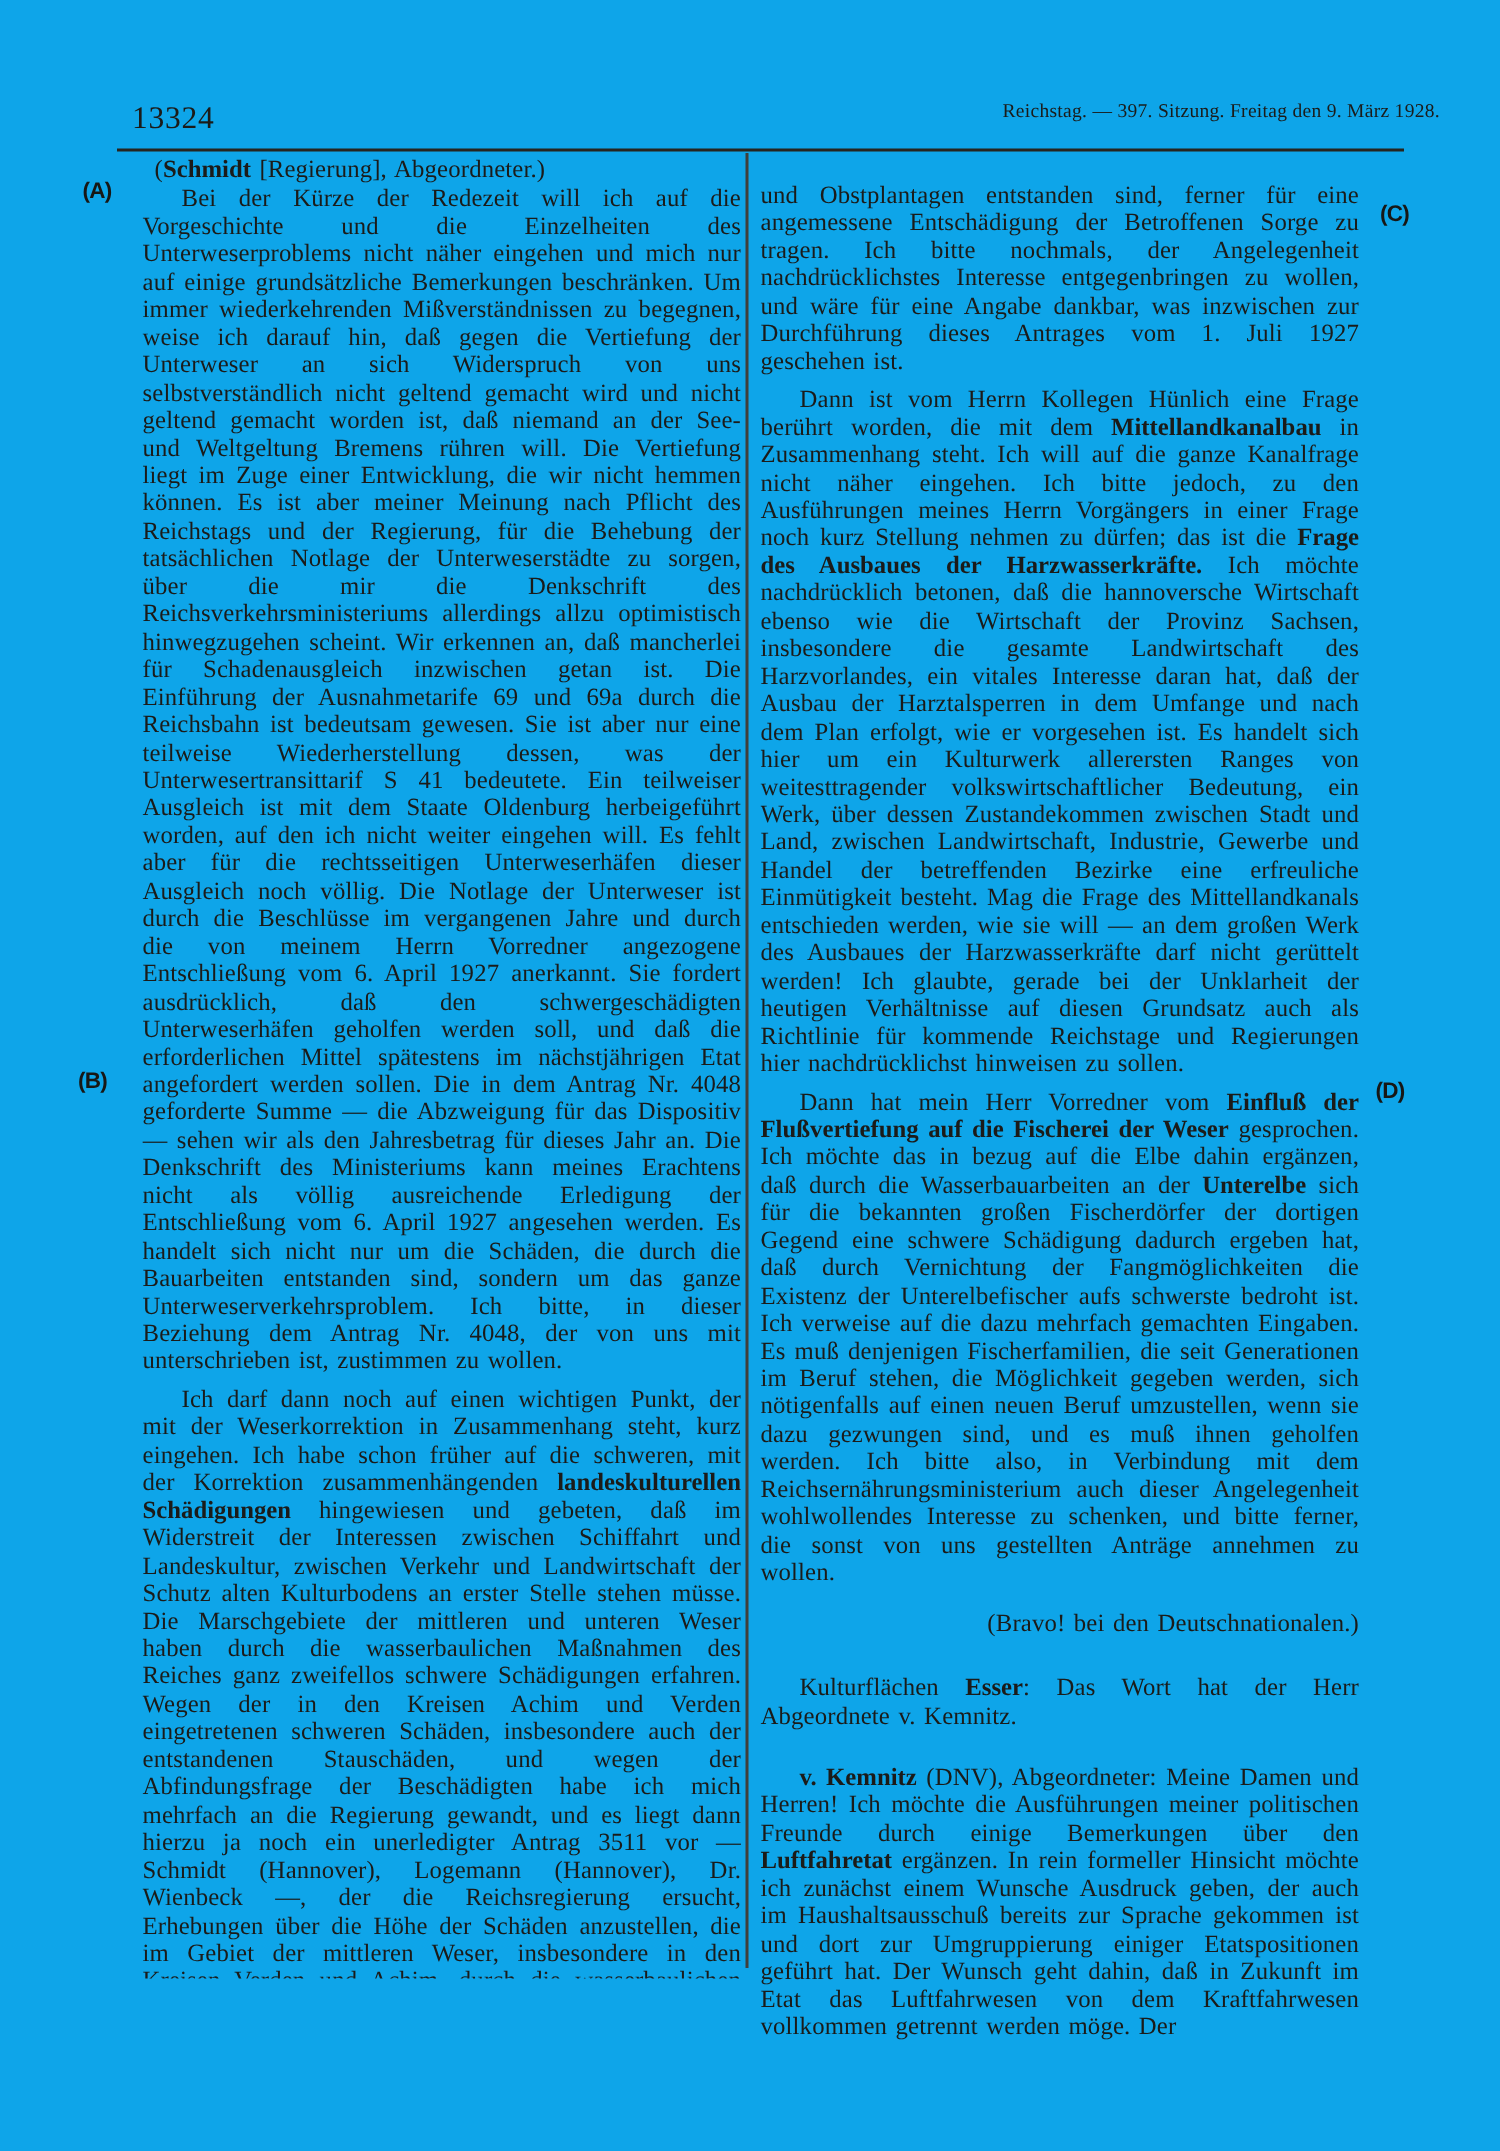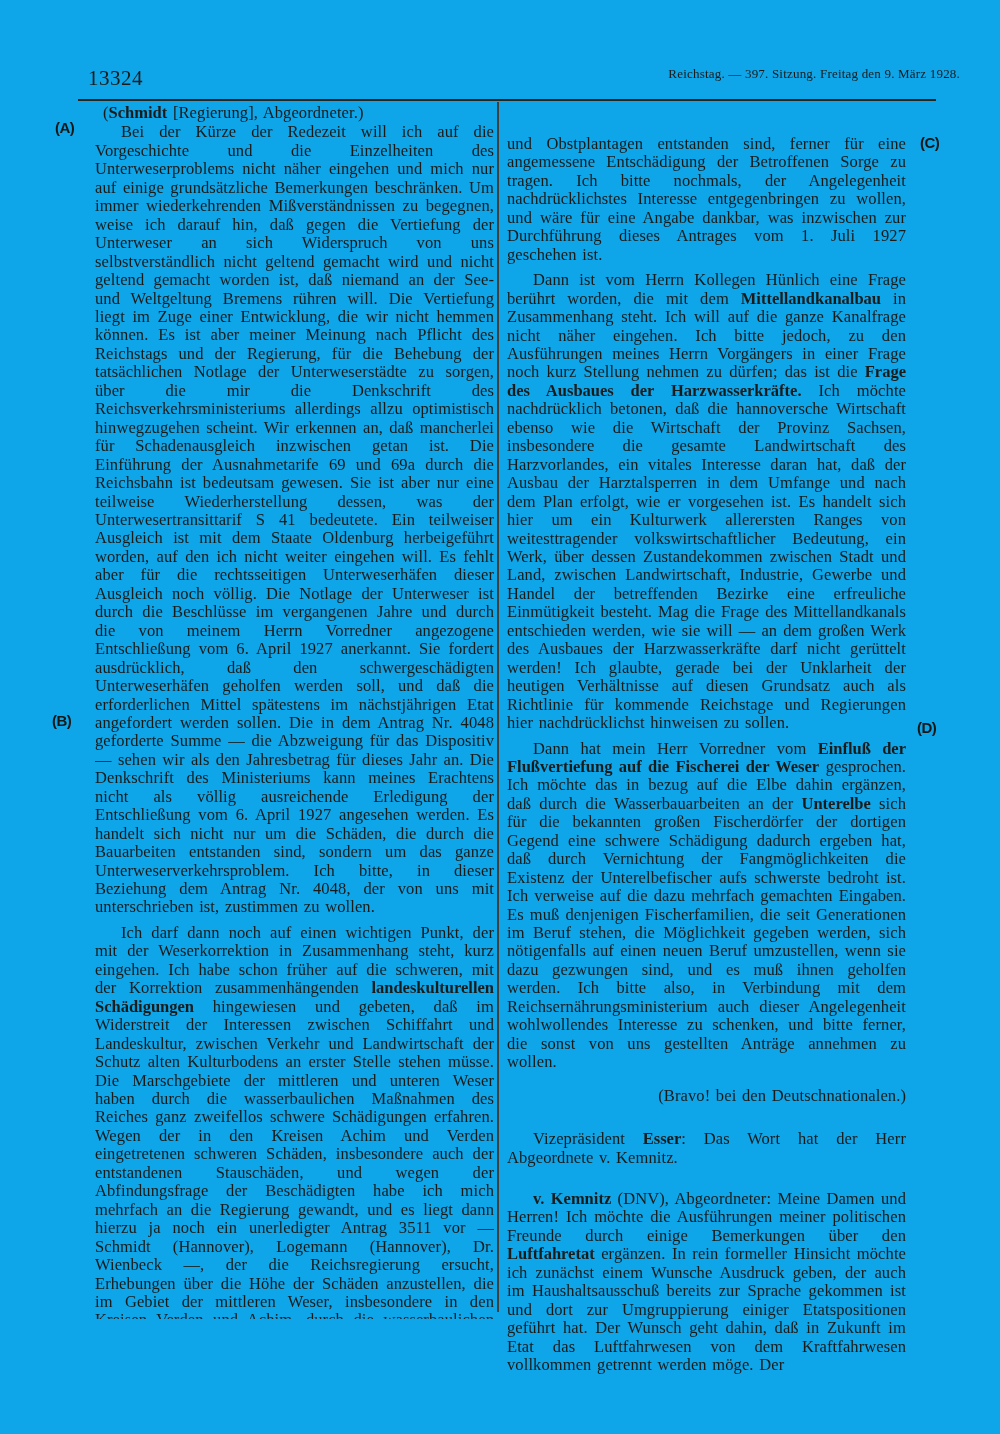--- a/index.html
+++ b/index.html
@@ -41,21 +41,21 @@
   .marker-d { left:917px; top:719px; }
   
   .col {
     position:absolute;
     width:399px;
     font-size:16.5px; line-height:18.45px;
     text-align:justify;
     word-spacing:1.4px; letter-spacing:0.1px;
   }
   .col-left  { left:95px;  top:104px; height:1215px; overflow:hidden; }
-  .col-right { left:507px; top:135px; height:1240px; overflow:hidden; }
+  .col-right { left:507px; top:121px; height:1240px; overflow:hidden; }
   .para { margin:0 0 7px 0; text-indent:26px; }
   .para b { letter-spacing:0;margin-top:39px; }
   .para.speaker { text-indent:8px; text-align:left; margin:0 0 1px 0; }
   .para.cont { text-indent:0; }
   .para.interjection { text-align:right; text-indent:0; margin:15px 0 25px 0; }
   .para.president { margin-top:19px; }
   .para.speech { margin-top:23px; margin-bottom:0; }
   
   .footer {
     position:absolute; top:1436px; right:2px;
@@ -89,21 +89,21 @@
   <div class="col col-left">
       <p class="para speaker"><span>(</span><b>Schmidt</b><span> [Regierung], Abgeordneter.)</span></p>
       <p class="para body"><span>Bei der Kürze der Redezeit will ich auf die Vorgeschichte und die Einzelheiten des Unterweserproblems nicht näher eingehen und mich nur auf einige grundsätzliche Bemerkungen beschränken. Um immer wiederkehrenden Mißverständnissen zu begegnen, weise ich darauf hin, daß gegen die Vertiefung der Unterweser an sich Widerspruch von uns selbstverständlich nicht geltend gemacht wird und nicht geltend gemacht worden ist, daß niemand an der See- und Weltgeltung Bremens rühren will. Die Vertiefung liegt im Zuge einer Entwicklung, die wir nicht hemmen können. Es ist aber meiner Meinung nach Pflicht des Reichstags und der Regierung, für die Behebung der tatsächlichen Notlage der Unterweserstädte zu sorgen, über die mir die Denkschrift des Reichsverkehrsministeriums allerdings allzu optimistisch hinwegzugehen scheint. Wir erkennen an, daß mancherlei für Schadenausgleich inzwischen getan ist. Die Einführung der Ausnahmetarife 69 und 69a durch die Reichsbahn ist bedeutsam gewesen. Sie ist aber nur eine teilweise Wiederherstellung dessen, was der Unterwesertransittarif S 41 bedeutete. Ein teilweiser Ausgleich ist mit dem Staate Oldenburg herbeigeführt worden, auf den ich nicht weiter eingehen will. Es fehlt aber für die rechtsseitigen Unterweserhäfen dieser Ausgleich noch völlig. Die Notlage der Unterweser ist durch die Beschlüsse im vergangenen Jahre und durch die von meinem Herrn Vorredner angezogene Entschließung vom 6. April 1927 anerkannt. Sie fordert ausdrücklich, daß den schwergeschädigten Unterweserhäfen geholfen werden soll, und daß die erforderlichen Mittel spätestens im nächstjährigen Etat angefordert werden sollen. Die in dem Antrag Nr. 4048 geforderte Summe — die Abzweigung für das Dispositiv — sehen wir als den Jahresbetrag für dieses Jahr an. Die Denkschrift des Ministeriums kann meines Erachtens nicht als völlig ausreichende Erledigung der Entschließung vom 6. April 1927 angesehen werden. Es handelt sich nicht nur um die Schäden, die durch die Bauarbeiten entstanden sind, sondern um das ganze Unterweserverkehrsproblem. Ich bitte, in dieser Beziehung dem Antrag Nr. 4048, der von uns mit unterschrieben ist, zustimmen zu wollen.</span></p>
       <p class="para body"><span>Ich darf dann noch auf einen wichtigen Punkt, der mit der Weserkorrektion in Zusammenhang steht, kurz eingehen. Ich habe schon früher auf die schweren, mit der Korrektion zusammenhängenden </span><b>landeskulturellen Schädigungen</b><span> hingewiesen und gebeten, daß im Widerstreit der Interessen zwischen Schiffahrt und Landeskultur, zwischen Verkehr und Landwirtschaft der Schutz alten Kulturbodens an erster Stelle stehen müsse. Die Marschgebiete der mittleren und unteren Weser haben durch die wasserbaulichen Maßnahmen des Reiches ganz zweifellos schwere Schädigungen erfahren. Wegen der in den Kreisen Achim und Verden eingetretenen schweren Schäden, insbesondere auch der entstandenen Stauschäden, und wegen der Abfindungsfrage der Beschädigten habe ich mich mehrfach an die Regierung gewandt, und es liegt dann hierzu ja noch ein unerledigter Antrag 3511 vor — Schmidt (Hannover), Logemann (Hannover), Dr. Wienbeck —, der die Reichsregierung ersucht, Erhebungen über die Höhe der Schäden anzustellen, die im Gebiet der mittleren Weser, insbesondere in den Kreisen Verden und Achim, durch die wasserbaulichen Maßnahmen des Staates für die Kulturflächen, Wiesen, Weiden, Holzbestände</span></p>
     </div>
   <div class="col col-right">
       <p class="para cont"><span>und Obstplantagen entstanden sind, ferner für eine angemessene Entschädigung der Betroffenen Sorge zu tragen. Ich bitte nochmals, der Angelegenheit nachdrücklichstes Interesse entgegenbringen zu wollen, und wäre für eine Angabe dankbar, was inzwischen zur Durchführung dieses Antrages vom 1. Juli 1927 geschehen ist.</span></p>
       <p class="para body"><span>Dann ist vom Herrn Kollegen Hünlich eine Frage berührt worden, die mit dem </span><b>Mittellandkanalbau</b><span> in Zusammenhang steht. Ich will auf die ganze Kanalfrage nicht näher eingehen. Ich bitte jedoch, zu den Ausführungen meines Herrn Vorgängers in einer Frage noch kurz Stellung nehmen zu dürfen; das ist die </span><b>Frage des Ausbaues der Harzwasserkräfte.</b><span> Ich möchte nachdrücklich betonen, daß die hannoversche Wirtschaft ebenso wie die Wirtschaft der Provinz Sachsen, insbesondere die gesamte Landwirtschaft des Harzvorlandes, ein vitales Interesse daran hat, daß der Ausbau der Harztalsperren in dem Umfange und nach dem Plan erfolgt, wie er vorgesehen ist. Es handelt sich hier um ein Kulturwerk allerersten Ranges von weitesttragender volkswirtschaftlicher Bedeutung, ein Werk, über dessen Zustandekommen zwischen Stadt und Land, zwischen Landwirtschaft, Industrie, Gewerbe und Handel der betreffenden Bezirke eine erfreuliche Einmütigkeit besteht. Mag die Frage des Mittellandkanals entschieden werden, wie sie will — an dem großen Werk des Ausbaues der Harzwasserkräfte darf nicht gerüttelt werden! Ich glaubte, gerade bei der Unklarheit der heutigen Verhältnisse auf diesen Grundsatz auch als Richtlinie für kommende Reichstage und Regierungen hier nachdrücklichst hinweisen zu sollen.</span></p>
       <p class="para body"><span>Dann hat mein Herr Vorredner vom </span><b>Einfluß der Flußvertiefung auf die Fischerei der Weser</b><span> gesprochen. Ich möchte das in bezug auf die Elbe dahin ergänzen, daß durch die Wasserbauarbeiten an der </span><b>Unterelbe</b><span> sich für die bekannten großen Fischerdörfer der dortigen Gegend eine schwere Schädigung dadurch ergeben hat, daß durch Vernichtung der Fangmöglichkeiten die Existenz der Unterelbefischer aufs schwerste bedroht ist. Ich verweise auf die dazu mehrfach gemachten Eingaben. Es muß denjenigen Fischerfamilien, die seit Generationen im Beruf stehen, die Möglichkeit gegeben werden, sich nötigenfalls auf einen neuen Beruf umzustellen, wenn sie dazu gezwungen sind, und es muß ihnen geholfen werden. Ich bitte also, in Verbindung mit dem Reichsernährungsministerium auch dieser Angelegenheit wohlwollendes Interesse zu schenken, und bitte ferner, die sonst von uns gestellten Anträge annehmen zu wollen.</span></p>
       <p class="para interjection"><span>(Bravo! bei den Deutschnationalen.)</span></p>
-      <p class="para president"><span>Vizepräsident </span><b>Esser</b><span>: Das Wort hat der Herr Abgeordnete v. Kemnitz.</span></p>
+      <p class="para president"><span>Kulturflächen </span><b>Esser</b><span>: Das Wort hat der Herr Abgeordnete v. Kemnitz.</span></p>
       <p class="para speech"><b>v. Kemnitz</b><span> (DNV), Abgeordneter: Meine Damen und Herren! Ich möchte die Ausführungen meiner politischen Freunde durch einige Bemerkungen über den </span><b>Luftfahretat</b><span> ergänzen. In rein formeller Hinsicht möchte ich zunächst einem Wunsche Ausdruck geben, der auch im Haushaltsausschuß bereits zur Sprache gekommen ist und dort zur Umgruppierung einiger Etatspositionen geführt hat. Der Wunsch geht dahin, daß in Zukunft im Etat das Luftfahrwesen von dem Kraftfahrwesen vollkommen getrennt werden möge. Der</span></p>
     </div>
 
   <div class="footer">
     <span>Digitalisierung gefördert durch die Deutsche Forschungsgemeinschaft ·</span>
     <span class="dfg">DFG</span>
   </div>
 
 </div>
 

